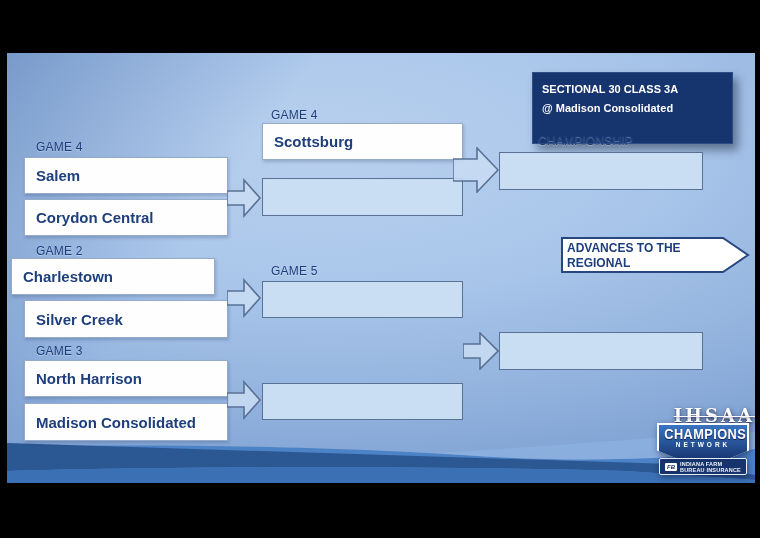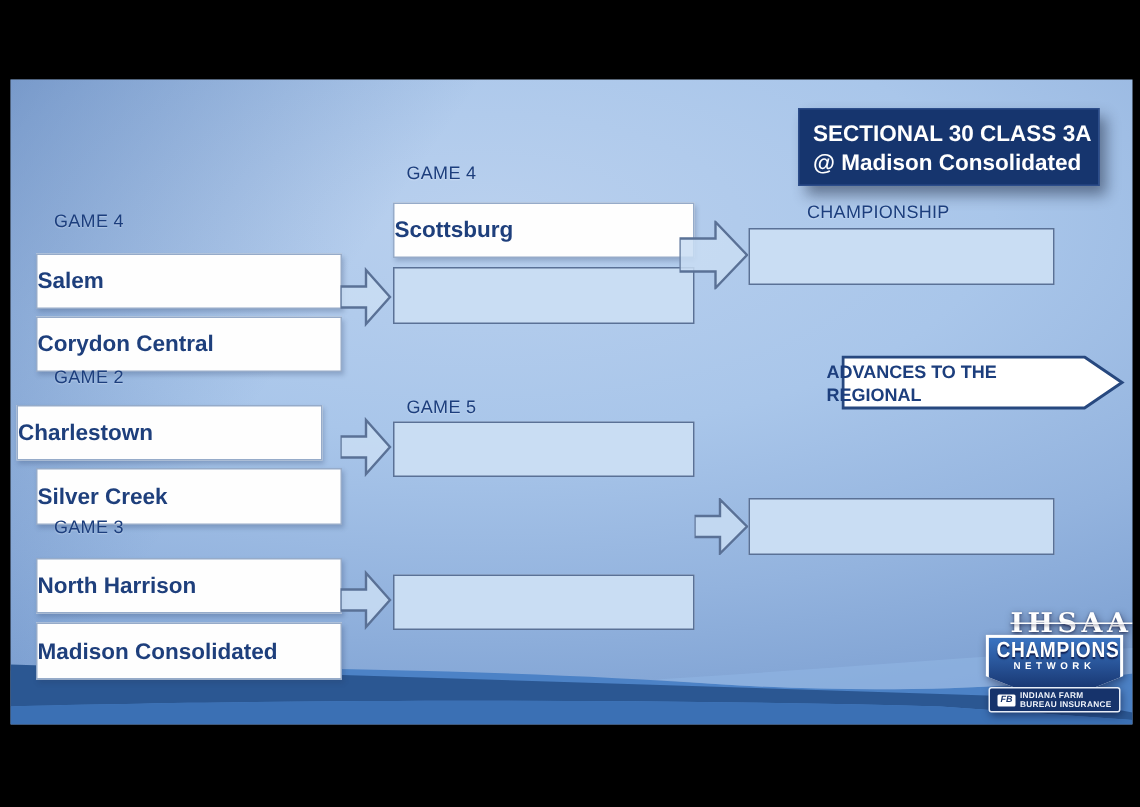--- a/index.html
+++ b/index.html
@@ -17,44 +17,44 @@
   
   .game-label{
     position:absolute;font-size:12px;font-weight:normal;color:#1c3e7d;
     letter-spacing:.2px;text-shadow:0 1px 1px rgba(255,255,255,.35);
   }
   
   .box-white{
     position:absolute;width:204px;height:37px;background:#fefefe;
     border:1px solid #96abc9;box-sizing:border-box;
     box-shadow:1px 2px 3px rgba(40,60,100,.25);
-    display:flex;align-items:center;padding-left:0;
-    font-size:15px;font-weight:bold;color:#1e3f7c;margin-top:12px;
+    display:flex;align-items:center;padding-left:11px;
+    font-size:15px;font-weight:bold;color:#1e3f7c;
   }
   
   .box-empty{
     position:absolute;width:201px;height:38px;background:#c9ddf3;
     border:1.5px solid #5a7196;box-sizing:border-box;
     display:flex;align-items:center;padding-left:11px;
     font-size:15px;font-weight:bold;color:#1e3f7c;
   }
   .arrow-svg{position:absolute;}
   .arrow-shape{fill:rgba(201,221,243,.85);stroke:#5a7196;stroke-width:1.6;}
   
   .header-box{
-    position:absolute;left:525px;top:19px;width:201px;height:52px;
+    position:absolute;left:525px;top:19px;width:201px;height:72px;
     background:#16356e;border:1px solid #2c4d8a;box-sizing:border-box;
     box-shadow:5px 6px 9px rgba(8,18,40,.45);
-    color:#ffffff;font-weight:bold;font-size:15px;line-height:19px;
+    color:#ffffff;font-weight:bold;font-size:11px;line-height:19px;
     padding:7px 0 0 9px;
   }
   
   .advances-wrap{position:absolute;left:554px;top:184px;width:190px;height:37px;}
   .advances-text{
-    position:absolute;left:544px;top:188px;width:150px;
+    position:absolute;left:560px;top:188px;width:150px;
     font-size:12px;line-height:15px;font-weight:bold;color:#1c3e7d;
   }
   
   .logo{position:absolute;left:644px;top:352px;width:104px;height:80px;
     filter:drop-shadow(1px 2px 3px rgba(0,0,30,.45));text-align:center;}
   .logo-brand{
     font-family:"DejaVu Serif", serif;font-size:18px;font-weight:bold;color:#fff;
     letter-spacing:3px;text-decoration:line-through;text-decoration-thickness:1px;
     text-shadow:0 1px 2px rgba(0,0,40,.55);
     text-align:right;

